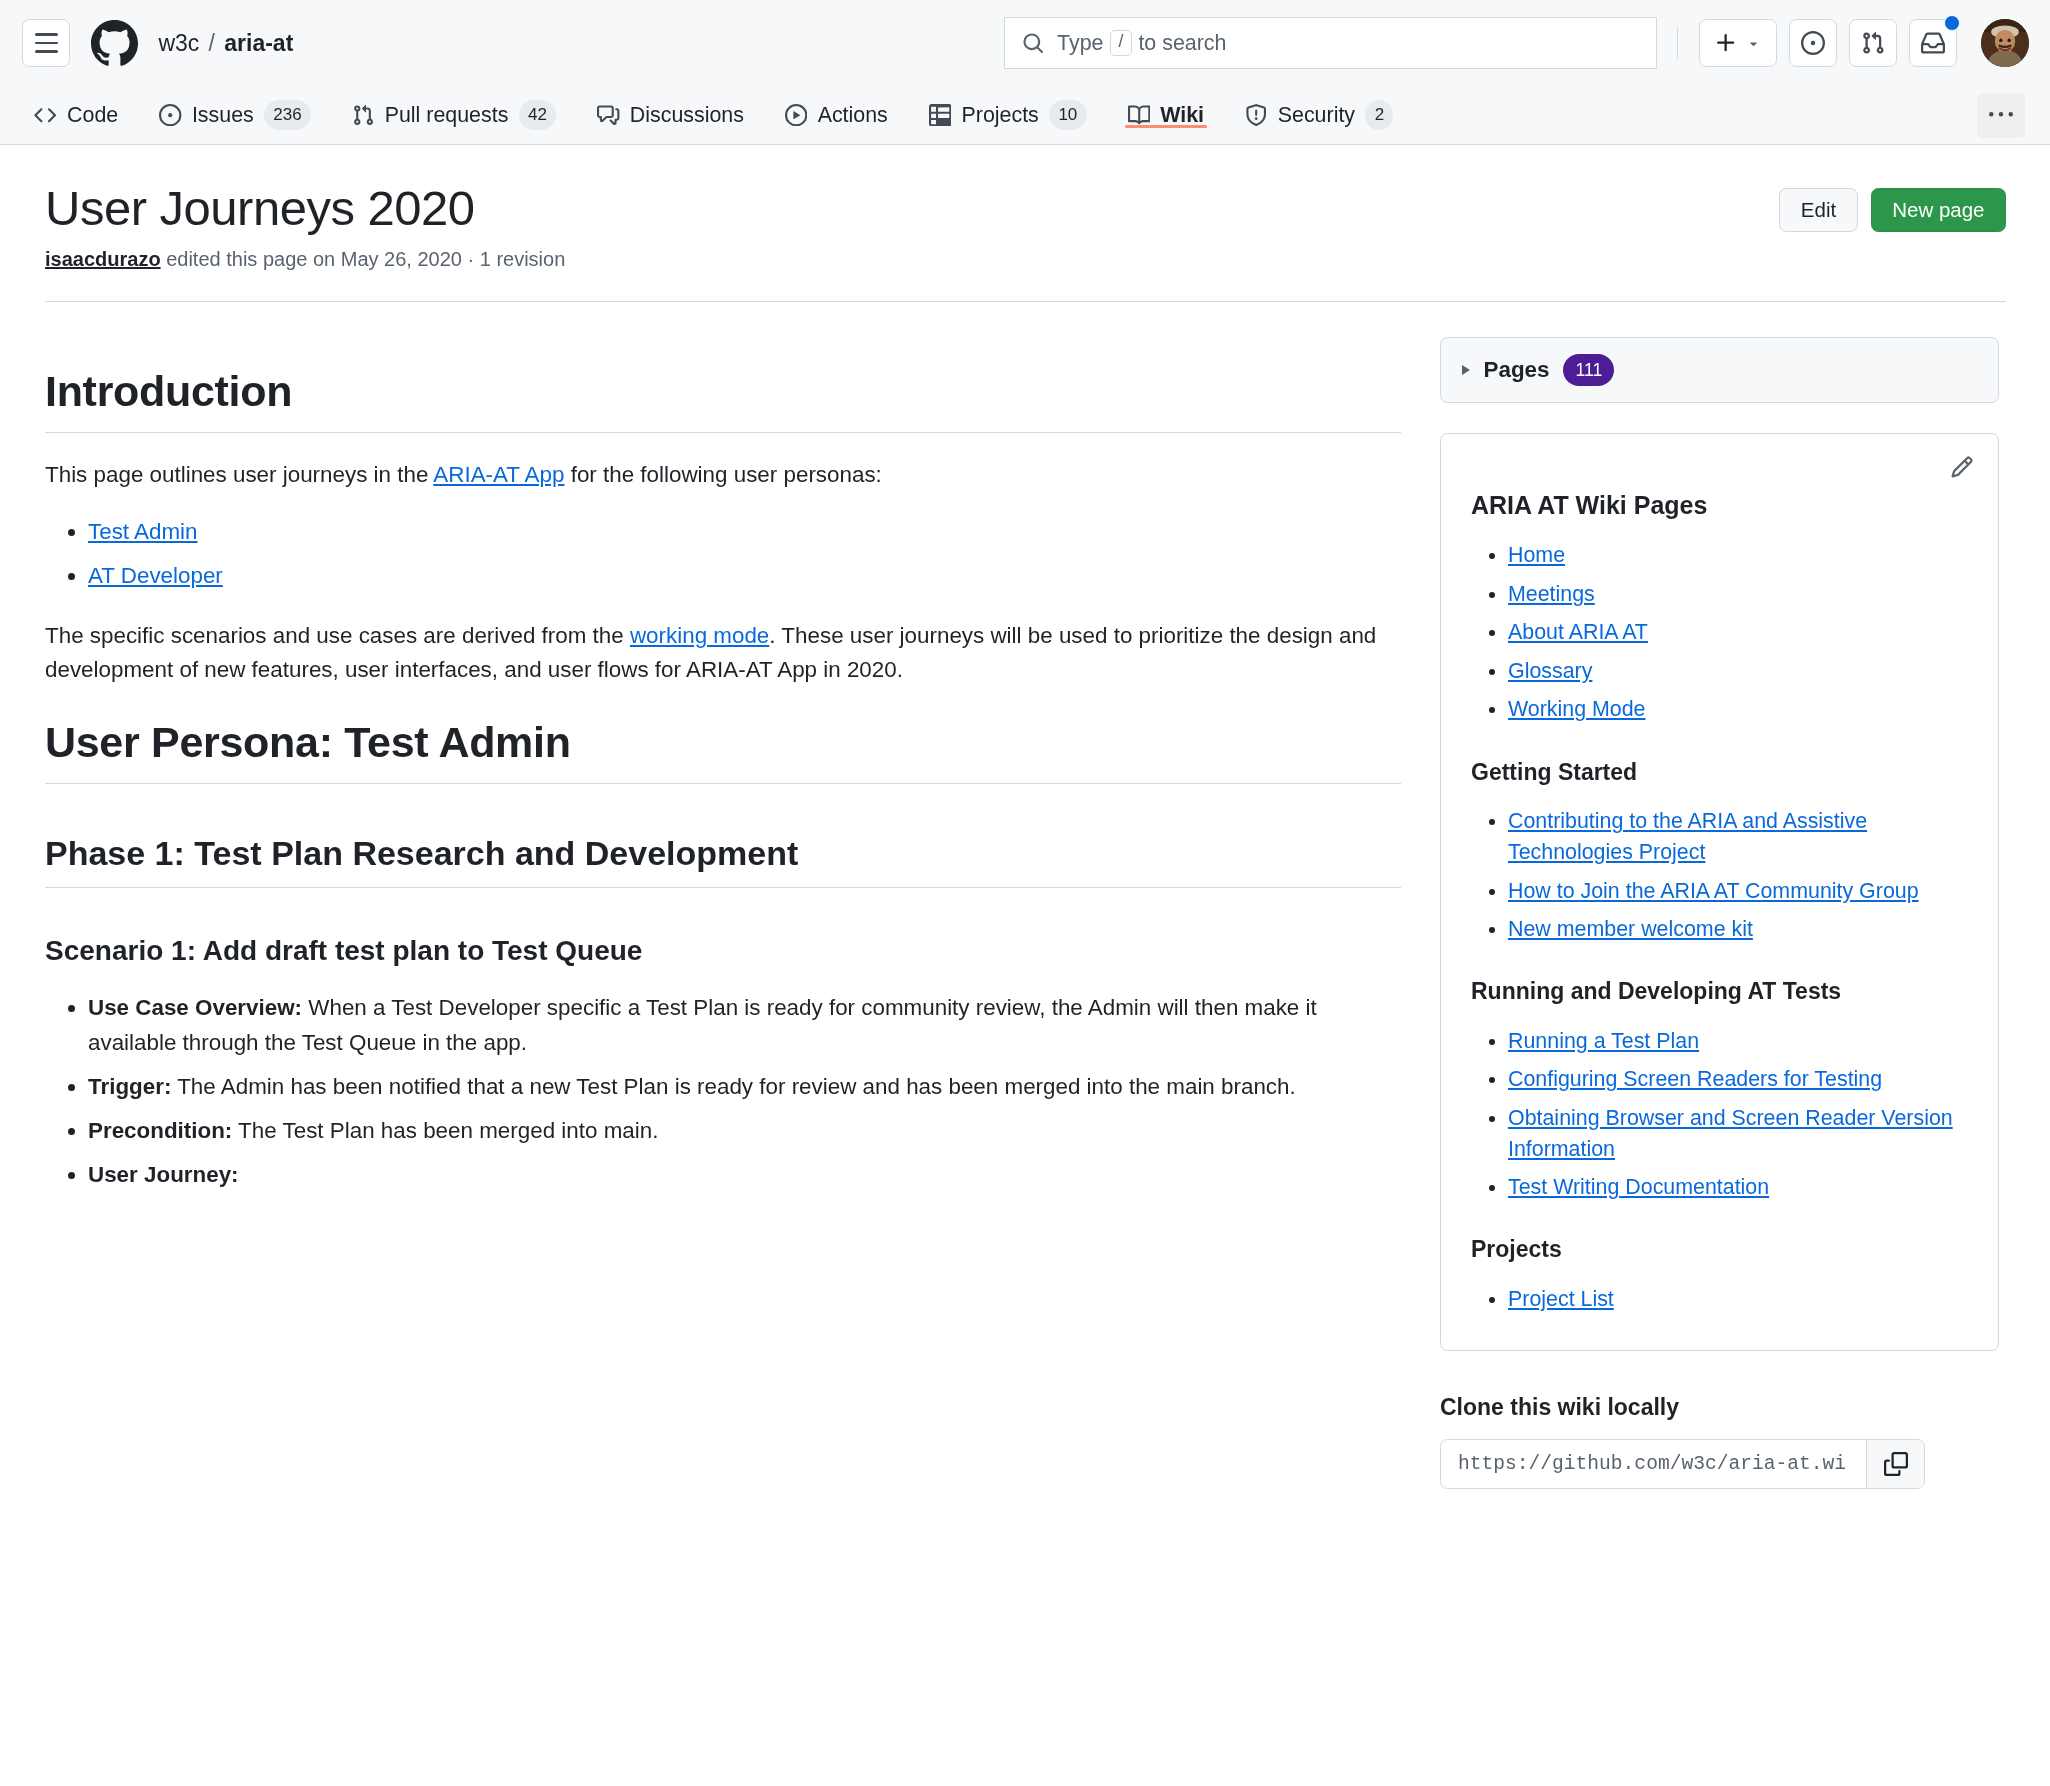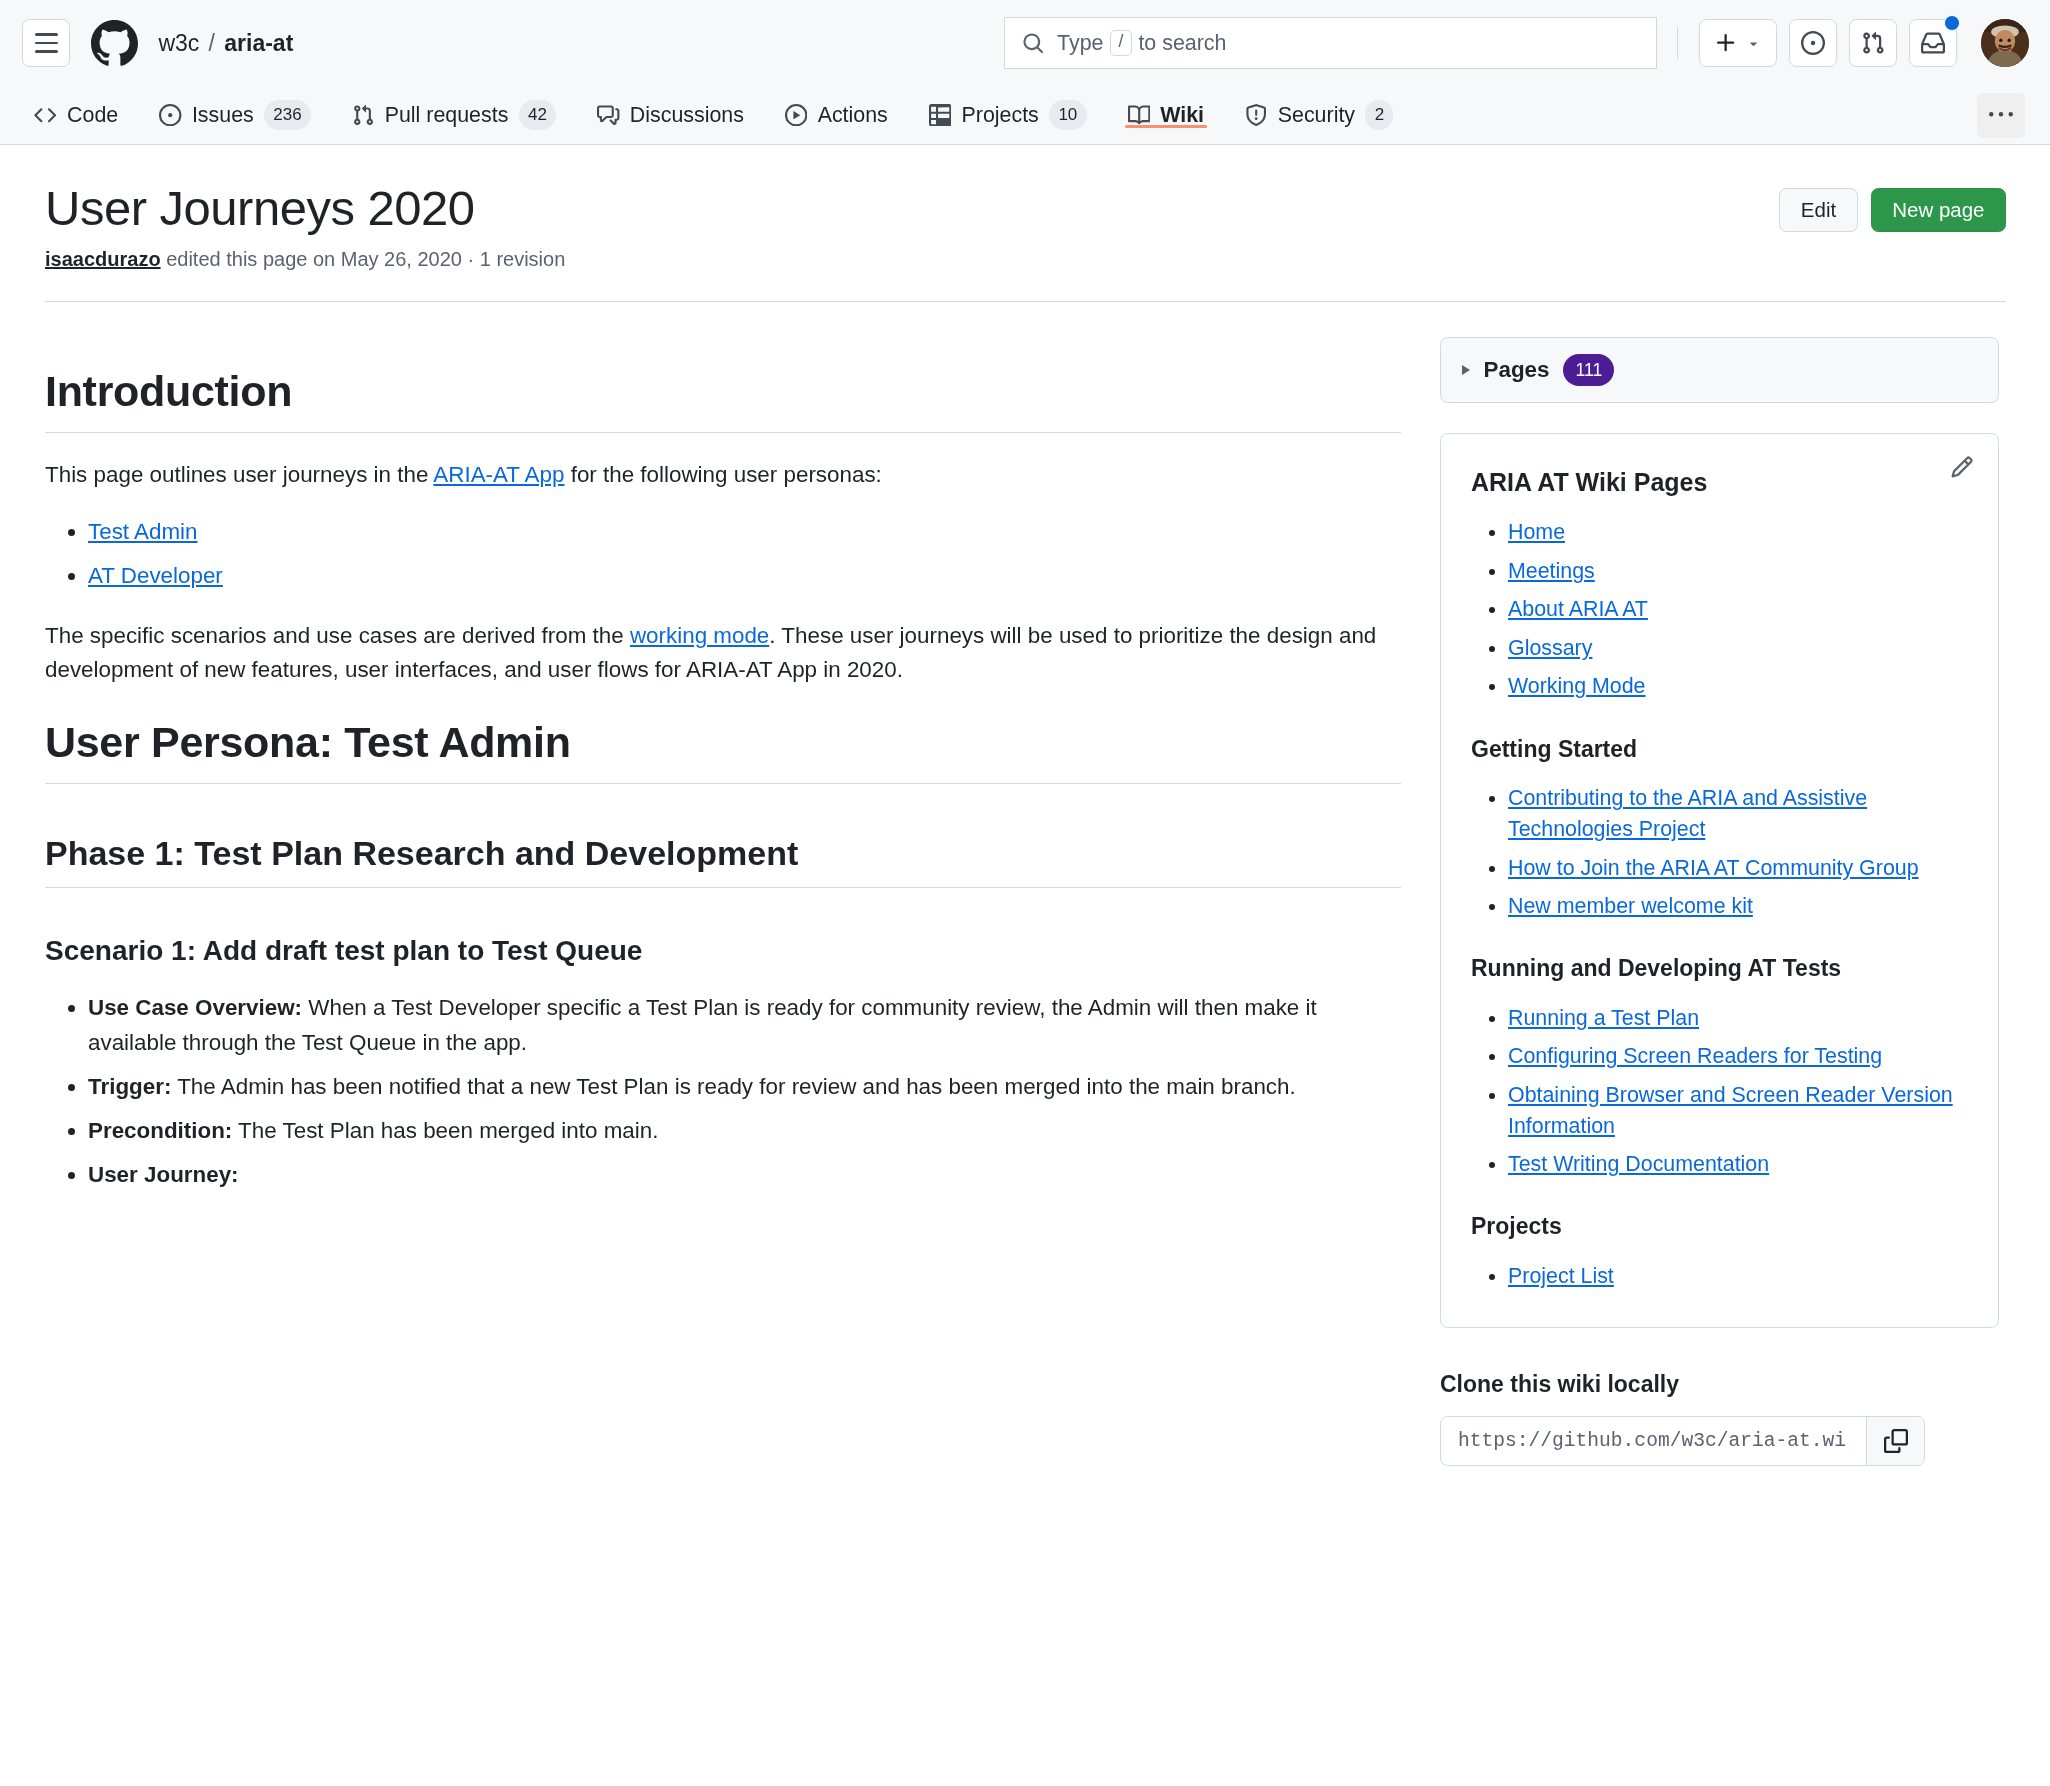--- a/index.html
+++ b/index.html
@@ -307,21 +307,21 @@
     font-size: 17.7px;
     padding: 2.8px 12px;
     line-height: 1.5;
   }
 
   .wiki-card {
     margin-top: 30px;
     border: 0.9px solid #d1d9e0;
     border-radius: 7.5px;
     background: #ffffff;
-    padding: 8px 30px 35px;
+    padding: 31px 30px 35px;
     position: relative;
   }
   .card-edit-icon {
     position: absolute;
     top: 20.5px; right: 24px;
     cursor: pointer;
   }
   .card-h2 {
     font-size: 25px;
     font-weight: bold;

